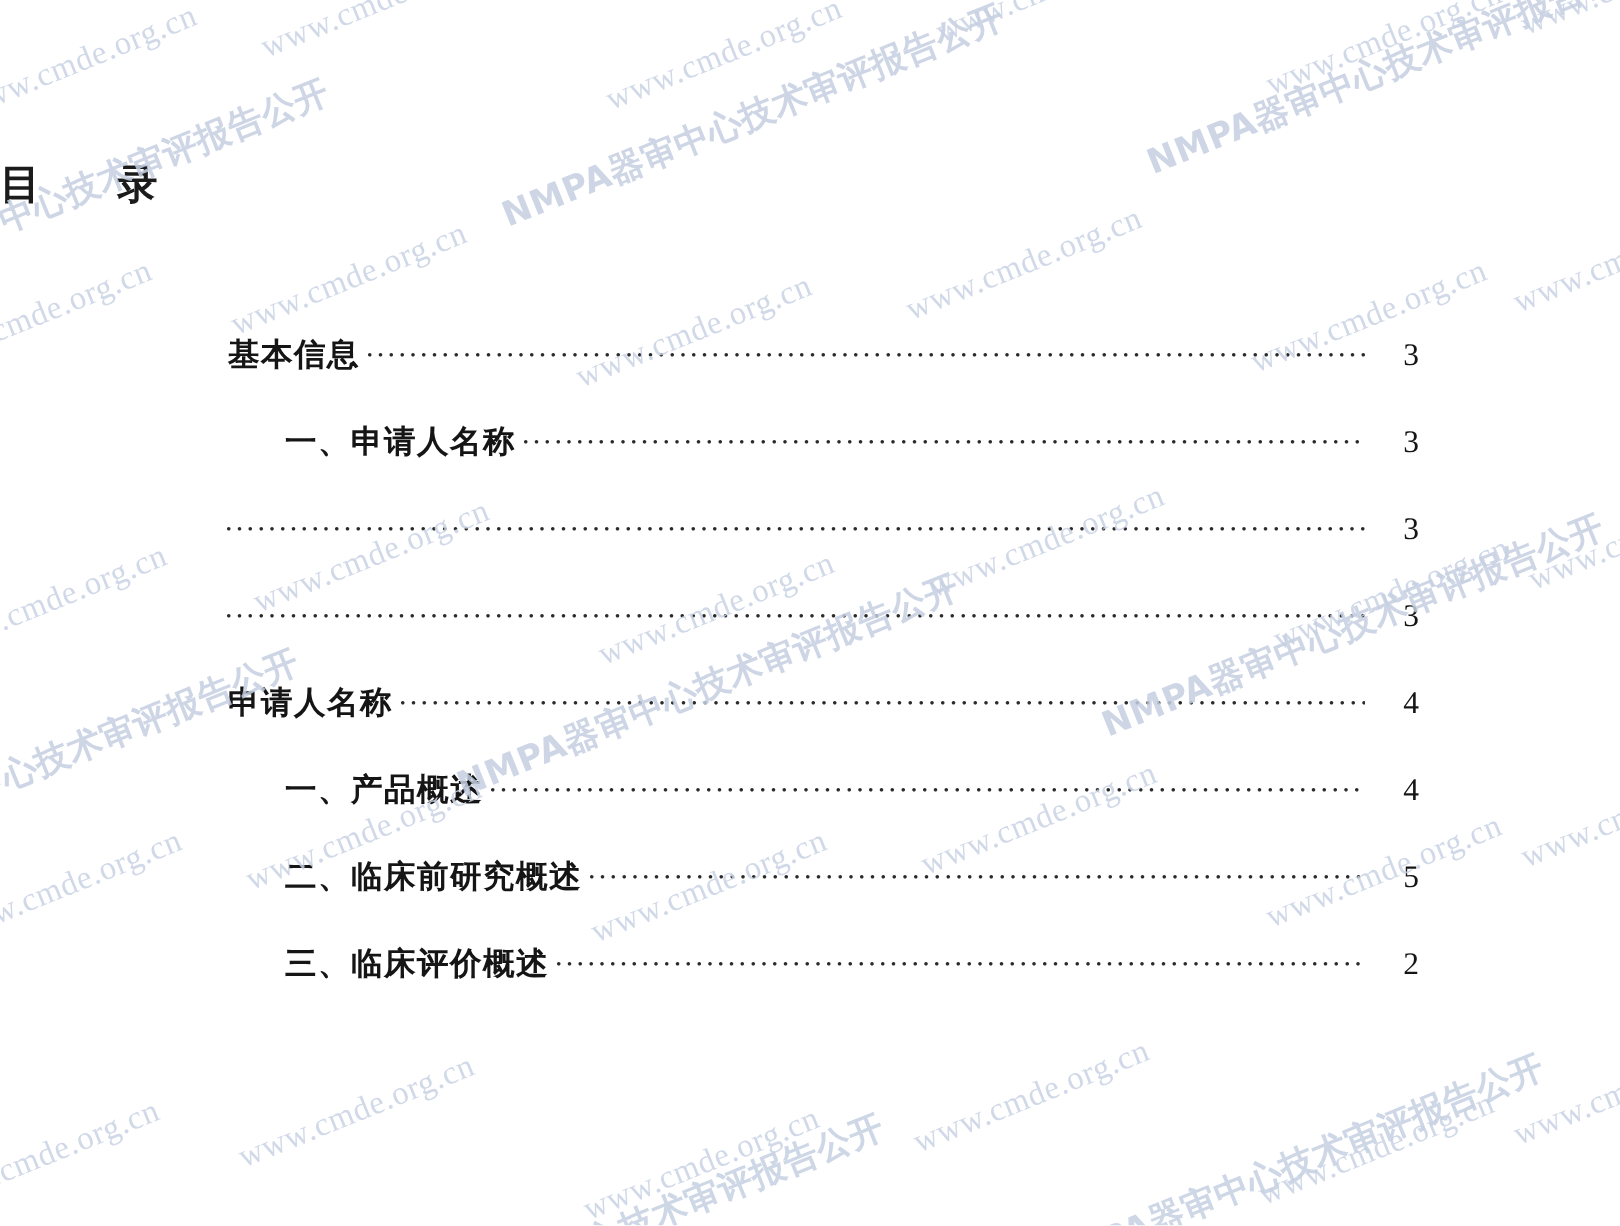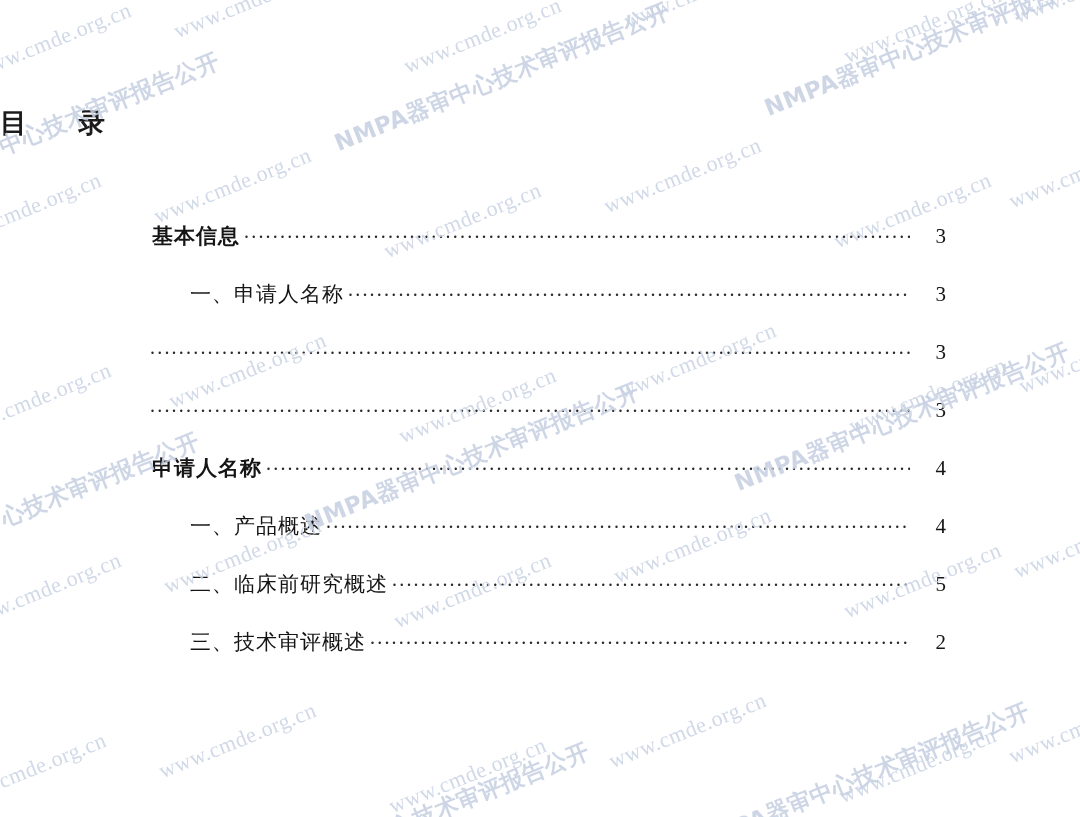--- a/index.html
+++ b/index.html
@@ -74,21 +74,21 @@
     flex: 0 0 auto;
     white-space: nowrap;
     font-family: "DejaVu Sans", sans-serif;
     letter-spacing: 1px;
   }
   .toc-row.level1 .label {
     font-weight: 700;
     padding-left: 6px;
   }
   .toc-row.level2 .label {
-    font-weight: 400;
+    font-weight: 700;
     padding-left: 44px;
   }
   .toc-row .leader {
     flex: 1 1 auto;
     overflow: hidden;
     height: 1em;
     position: relative;
     margin: 0 2px 0 4px;
   }
   .toc-row .leader::after {
@@ -152,21 +152,21 @@
       <span class="page">4</span>
     </div>
 
     <div class="toc-row level2">
       <span class="label">二、临床前研究概述</span>
       <span class="leader"></span>
       <span class="page">5</span>
     </div>
 
     <div class="toc-row level2">
-      <span class="label">三、技术审评概述</span>
+      <span class="label">三、临床评价概述</span>
       <span class="leader"></span>
       <span class="page">2</span>
     </div>
 
 
 
   </div>
 </div>
 
 <div id="watermark-layer">

